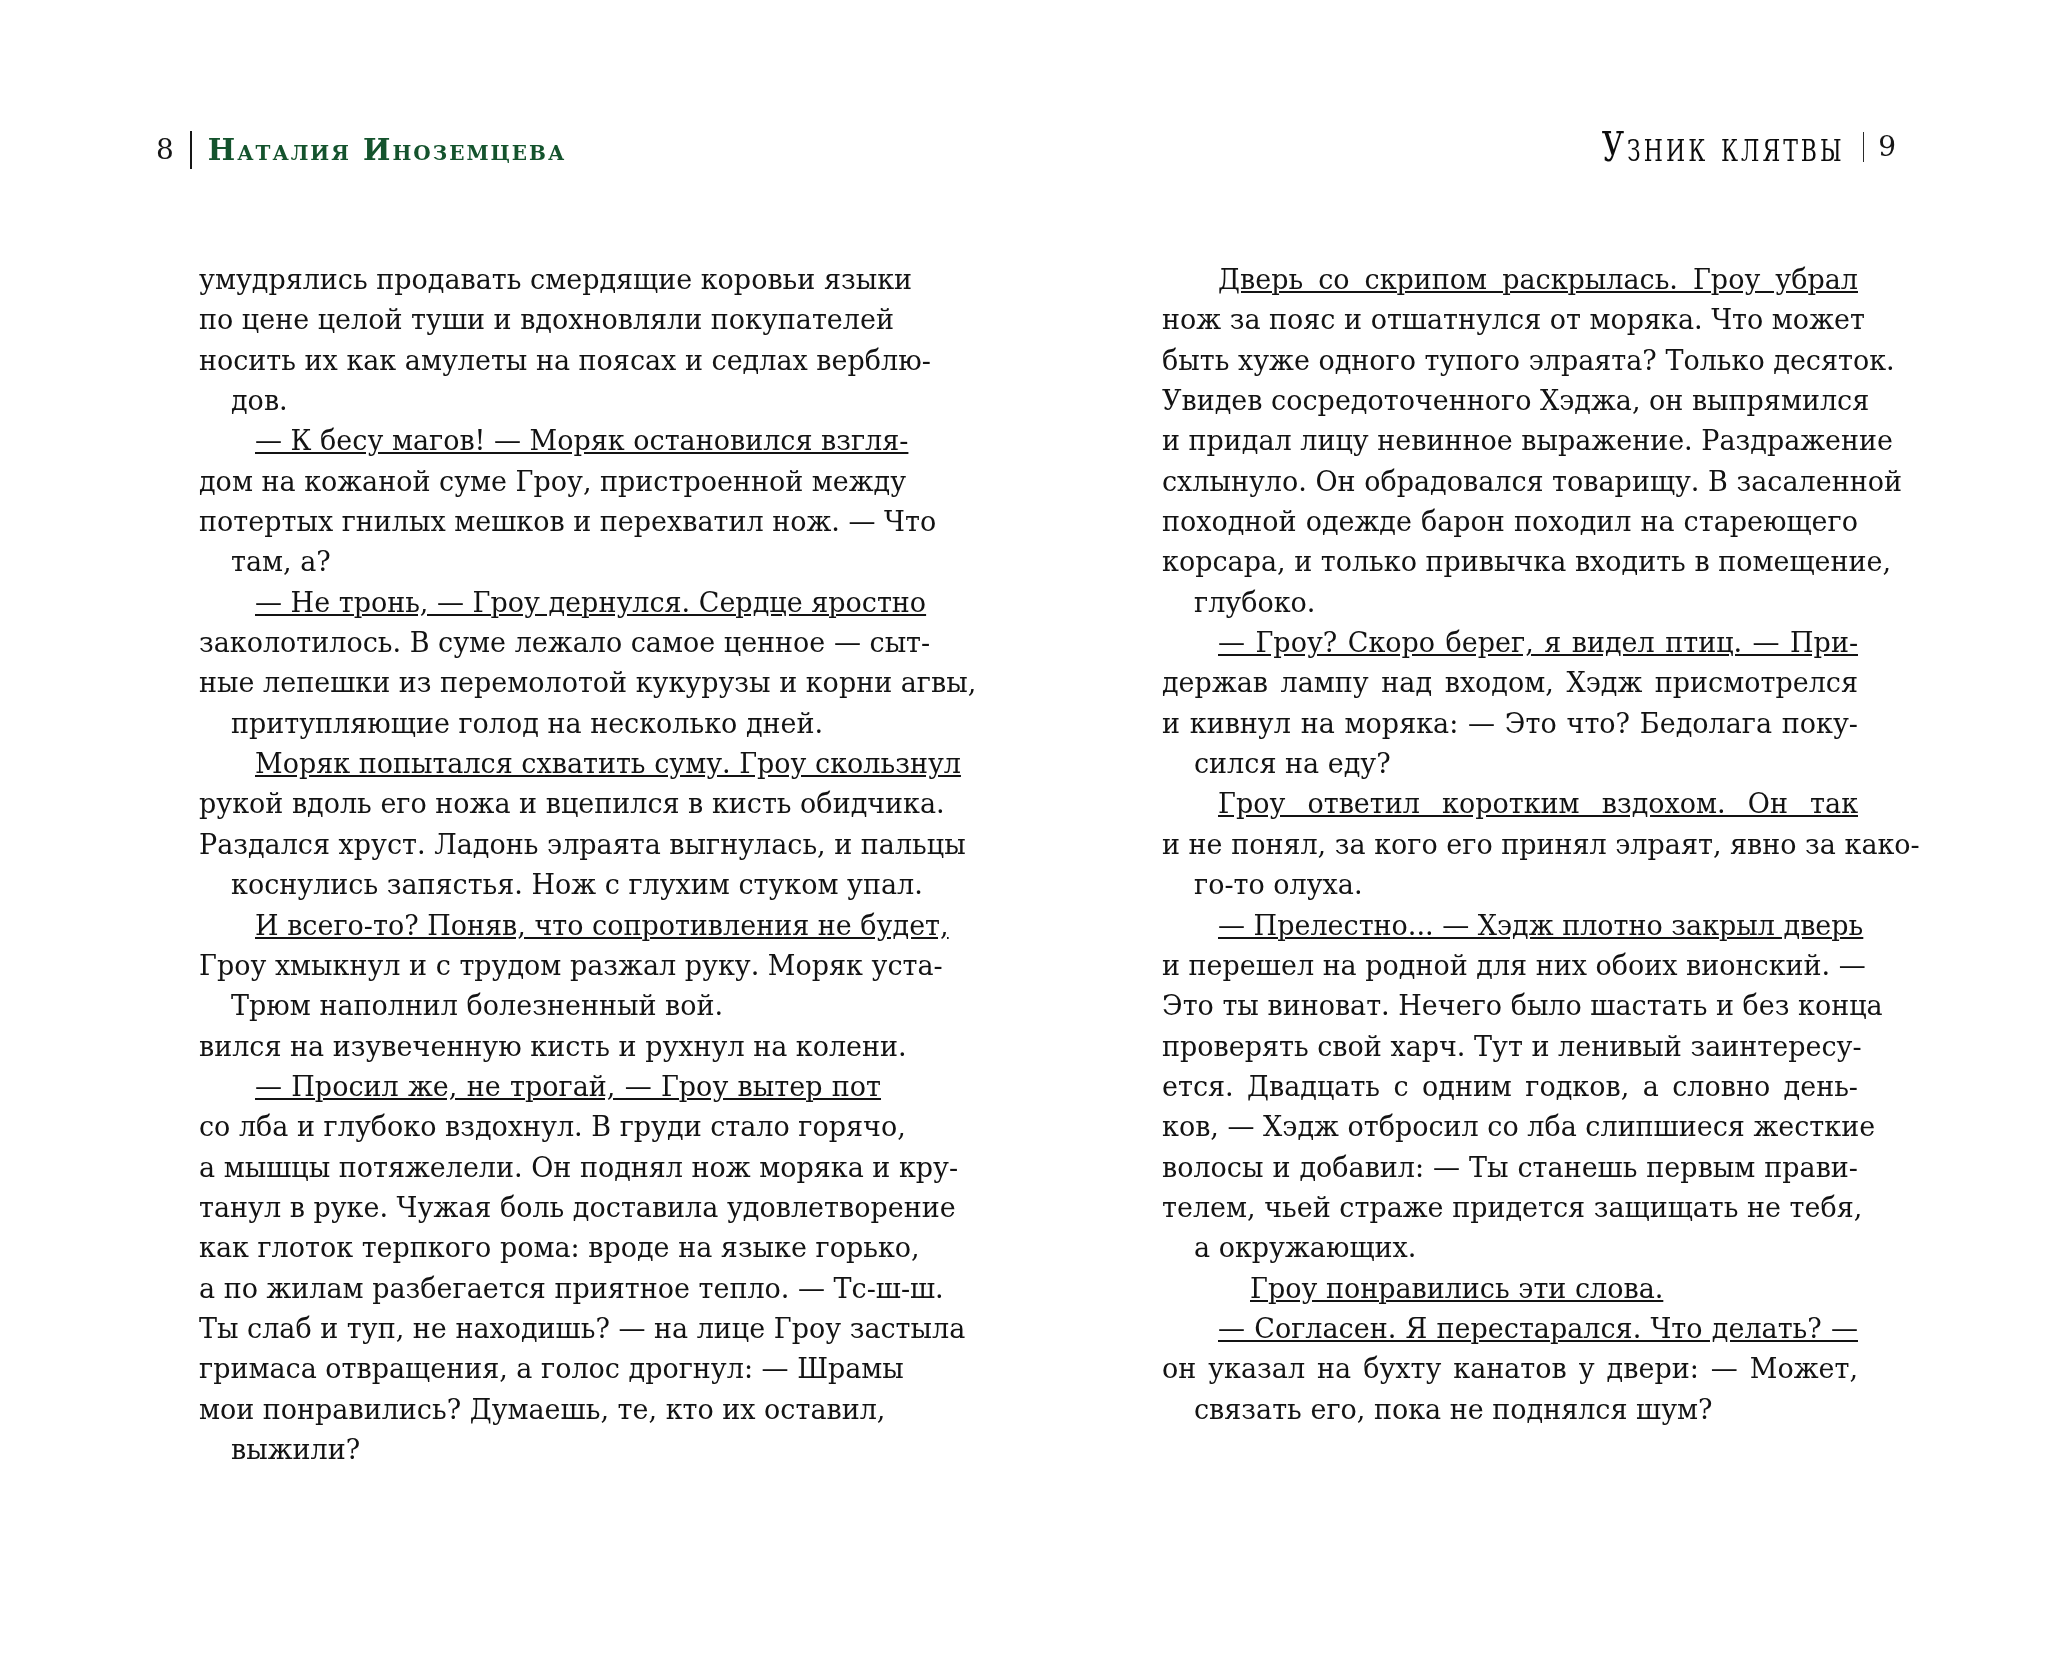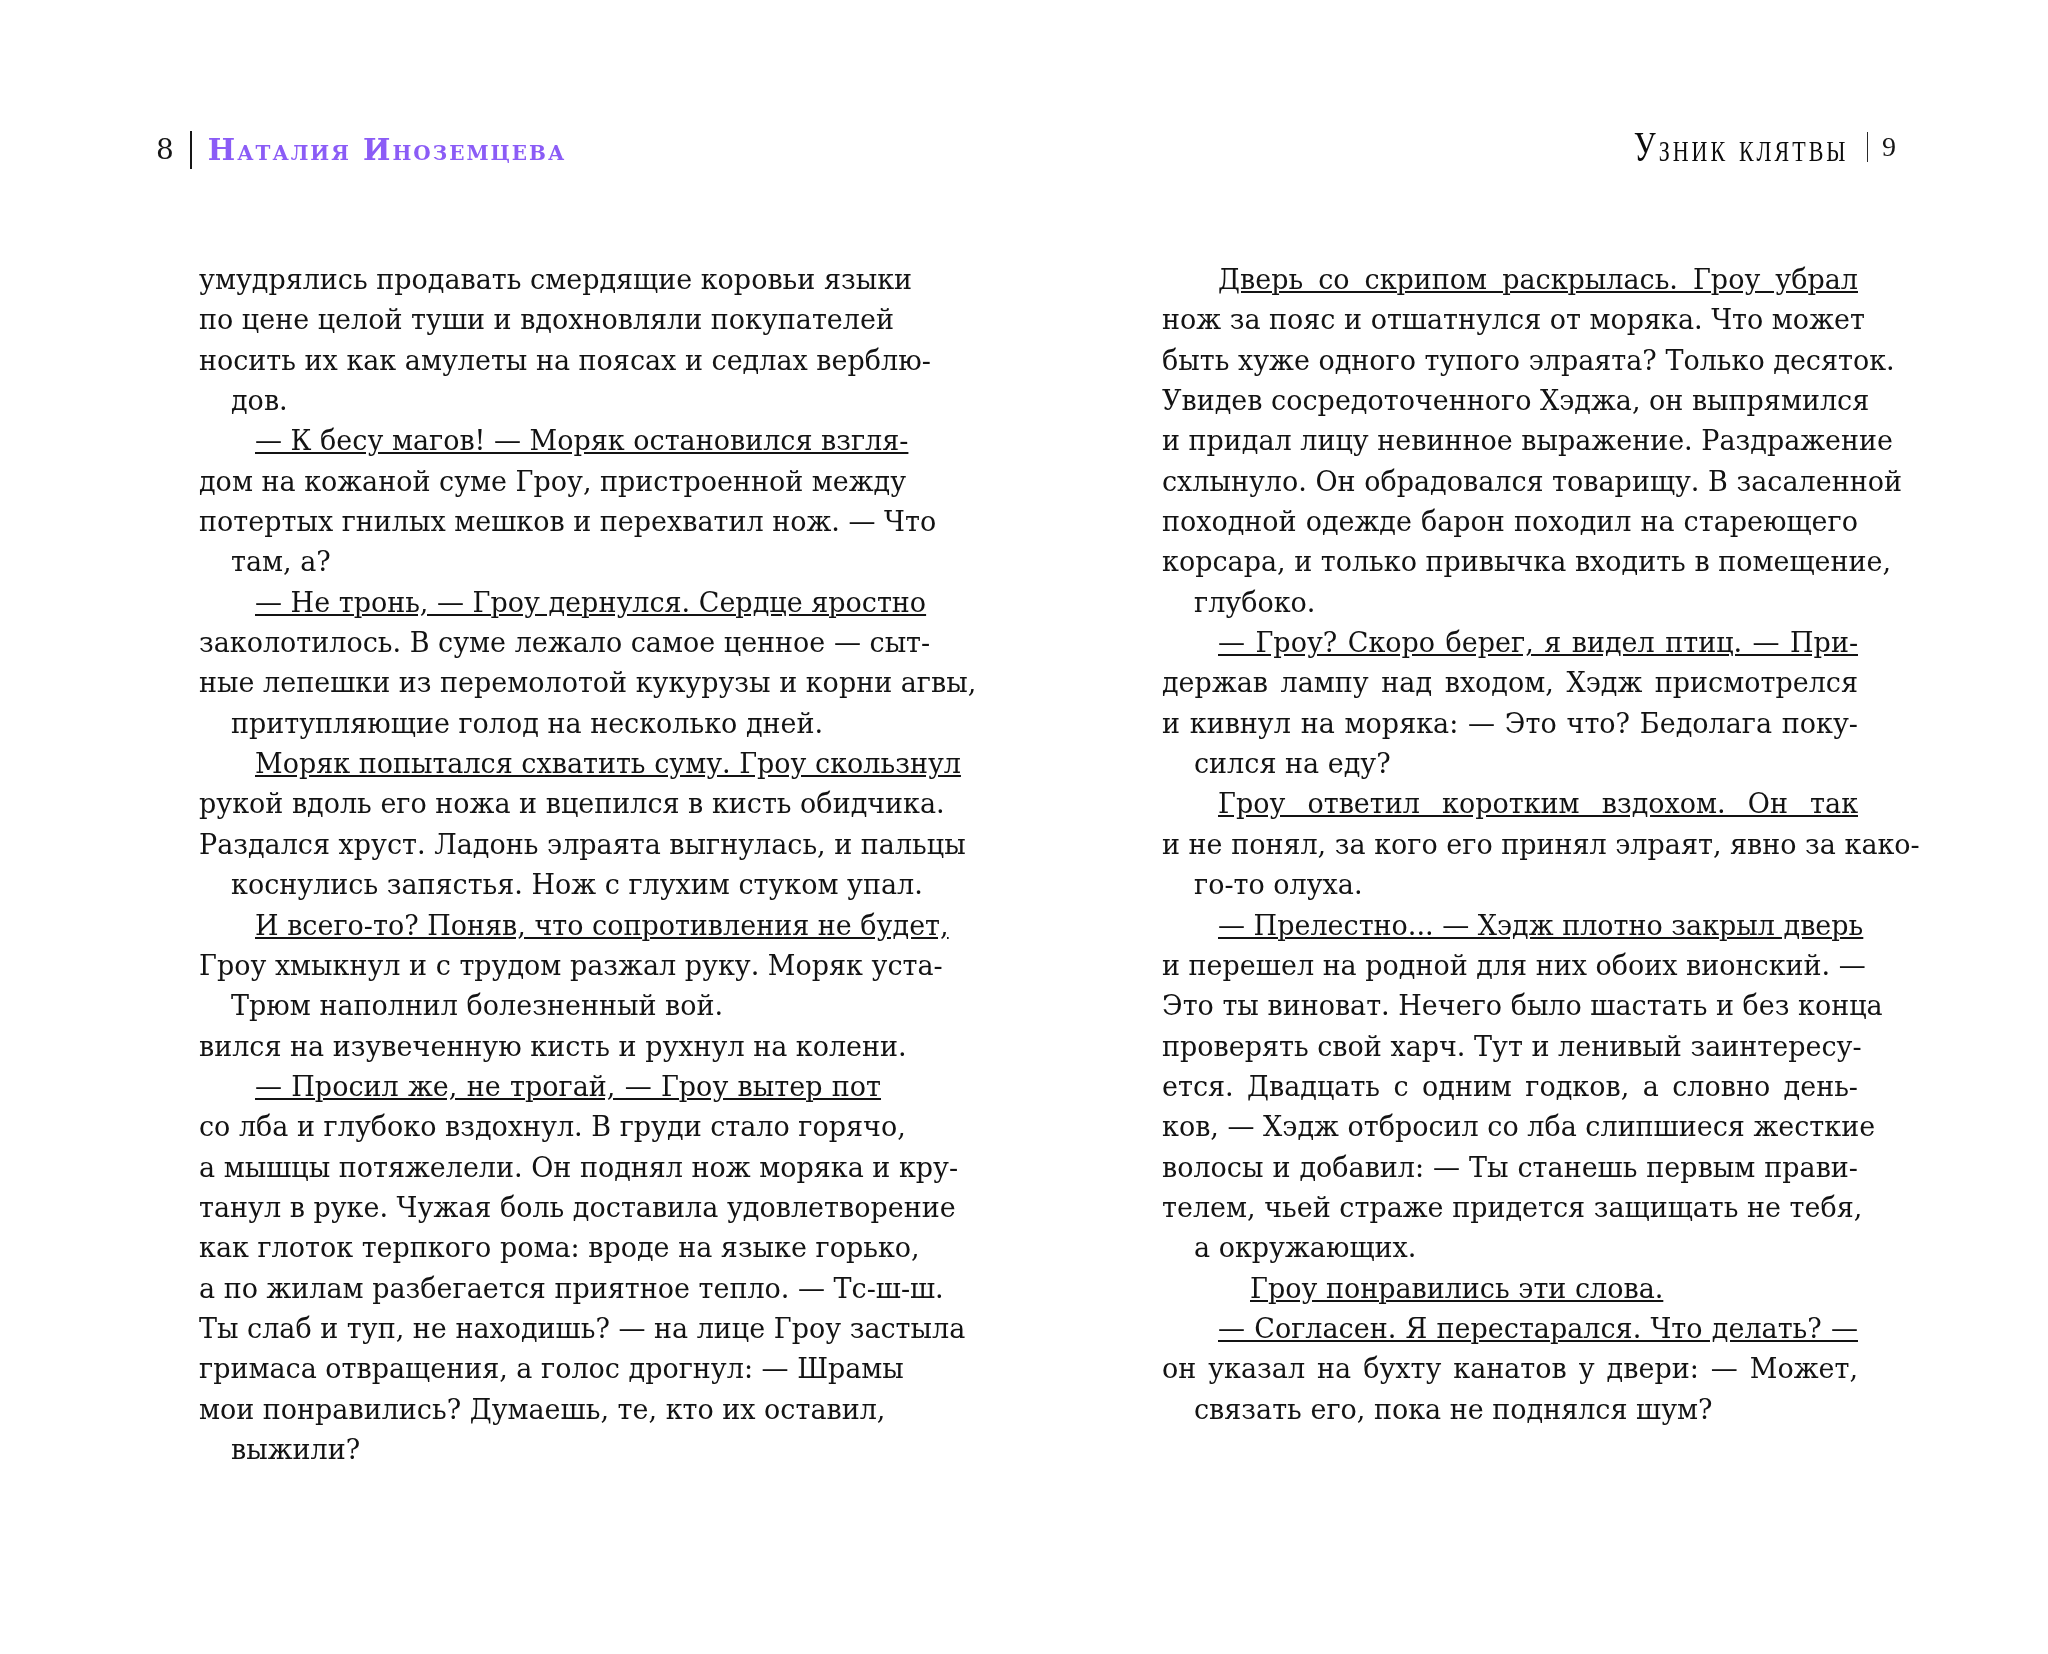--- a/index.html
+++ b/index.html
@@ -17,21 +17,21 @@
 
   
   .runhead {
     position: absolute;
     display: flex;
     align-items: center;
     white-space: nowrap;
     color: #0e0e0e;
   }
   #runhead-left  { left: 156px; top: 126px; height: 48px; }
-  #runhead-right { right: 152px; top: 120px; height: 54px; font-family: Liberation Serif, serif; }
+  #runhead-right { right: 152px; top: 120px; height: 54px; }
 
   .pagenum {
     font-size: 28px;
     line-height: 1;
     color: #161616;
   }
   .hdr-sep {
     display: inline-block;
     width: 2px; height: 38px;
     background: #161616;
@@ -41,21 +41,21 @@
     width: 1.5px; height: 30px;
     margin: 0 14px 0 18px;
     background: #2a2a2a;
   }
   .author {
     font-variant: small-caps;
     font-weight: bold;
     font-size: 29px;
     letter-spacing: 2px;
     line-height: 1;
-    color: #8b5cf6;
+    color: #14532d;
   }
   .booktitle {
     display: inline-block;
     font-variant: small-caps;
     font-size: 31px;
     letter-spacing: 3px;
     line-height: 1;
     transform: scaleY(1.35);
     transform-origin: center 60%;
     color: #0c0c0c;

